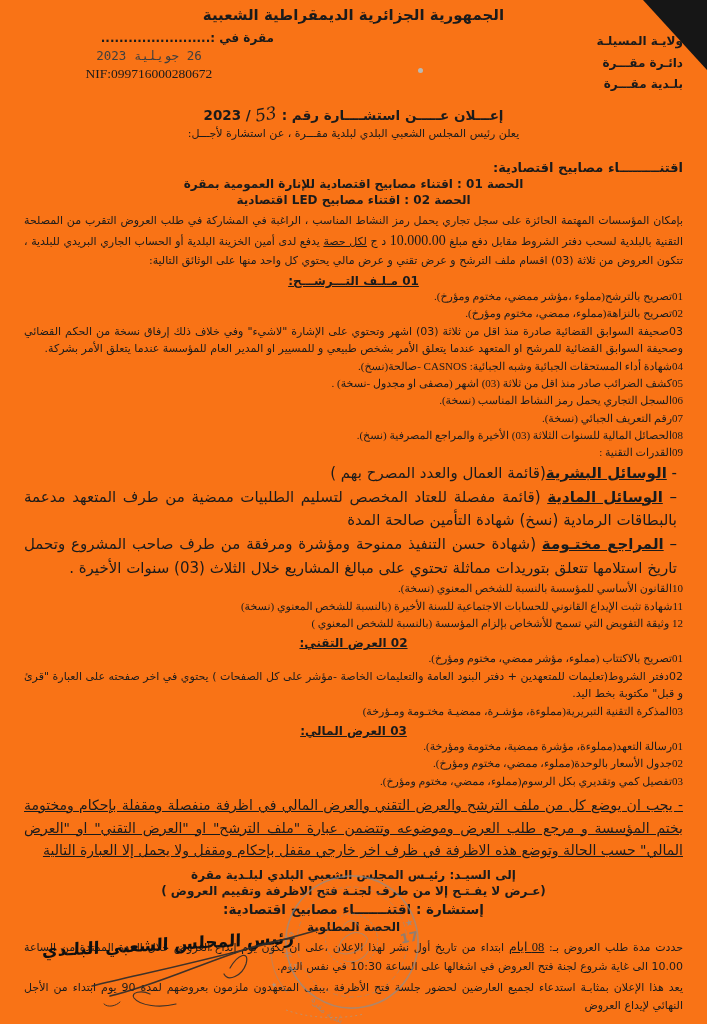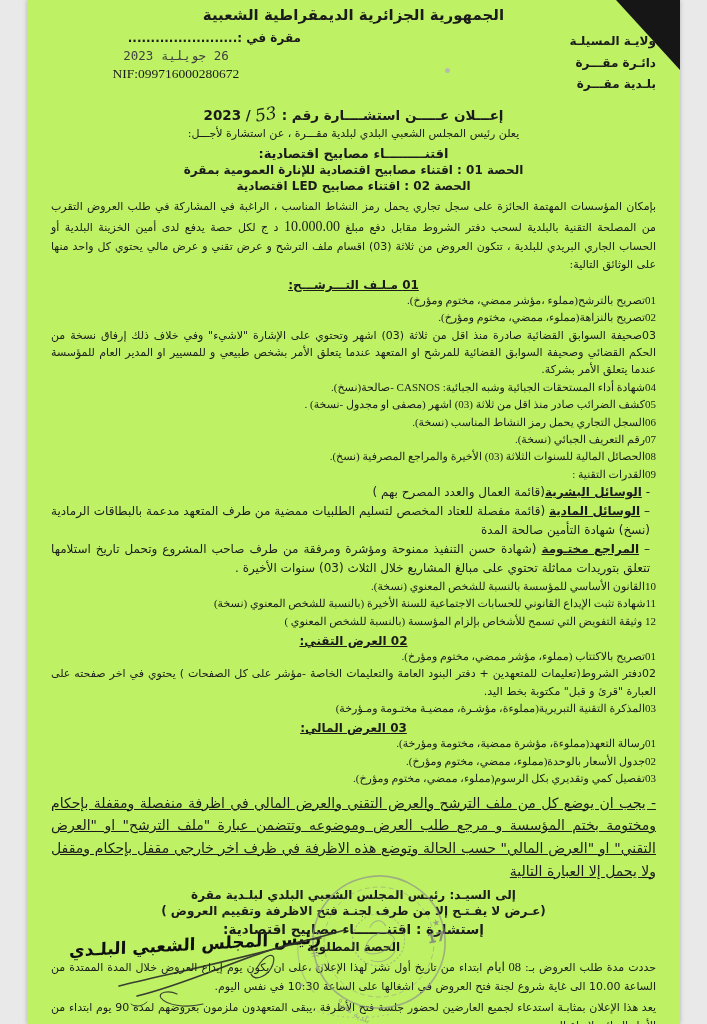--- a/index.html
+++ b/index.html
@@ -1,21 +1,21 @@
 <!DOCTYPE html>
 <html lang="ar" dir="rtl"><head>
 <meta charset="utf-8">
 <style>
   * { margin:0; padding:0; box-sizing:border-box; }
   html,body { background:#e9e9e9; }
   .page {
     position:relative;
-    width:653px; height:1024px;
+    width:707px; height:1024px;
     margin:0 auto;
-    background:#bef264;
+    background:#f97316;
     color:#1b1b1b;
     font-family:"DejaVu Sans","Liberation Sans",sans-serif;
     direction:rtl;
     overflow:hidden;
     box-shadow:0 0 4px rgba(0,0,0,.25);
   }
   .content { padding:6px 24px 0 24px; }
 
   .republic { text-align:center; font-weight:bold; font-size:15px; letter-spacing:.3px; }
 
@@ -28,31 +28,31 @@
   .nif { font-family:"Liberation Serif","DejaVu Serif",serif; font-size:13.5px; direction:ltr; margin-top:3px; }
 
   .corner-fold { position:absolute; top:0; right:0; width:0; height:0; z-index:6;
                  border-top:70px solid #161616; border-left:64px solid transparent; }
   .speck { position:absolute; left:418px; top:68px; width:5px; height:5px; border-radius:50%; background:#b9b9b4; }
 
   .ann-title { text-align:center; font-weight:bold; font-size:13.5px; margin-top:8px; }
   .hand { display:inline-block; font-family:"DejaVu Serif","Liberation Serif",serif;
           font-style:italic; font-weight:normal; font-size:17px; transform:rotate(-10deg); }
   .ann-intro { text-align:center; font-size:11px; margin-top:3px; }
-  .ann-subject { text-align:center; font-weight:bold; font-size:13px; margin-top:6px; }
+  .ann-subject { font-weight:bold; font-size:13px; margin-top:20px; }
   .lot-line { text-align:center; font-weight:bold; font-size:12px; margin-top:2px; }
 
   .para { font-size:11px; line-height:1.62; text-align:justify; margin-top:5px; }
   .amount { font-family:"Liberation Serif","DejaVu Serif",serif; font-size:14px; }
-  .u { }
+  .u { text-decoration:underline; }
 
   .sec-h { text-align:center; font-weight:bold; font-size:12px; text-decoration:underline; margin-top:4px; }
   .item { font-size:11px; line-height:1.58; text-align:justify; }
   .item-s { font-size:11px; line-height:1.58; text-align:right;font-family:Liberation Serif, serif; }
-  .bullet { font-size:12px; line-height:1.58; text-align:justify; padding-right:6px; }
+  .bullet { font-size:15px; line-height:1.58; text-align:justify; padding-right:6px; }
   .bullet .lbl { font-weight:bold; text-decoration:underline; }
 
   .env-note { font-size:14px; line-height:1.62; text-align:justify; margin-top:4px;text-decoration:underline; }
 
   .addr { text-align:center; margin-top:6px; }
   .addr-to { font-weight:bold; font-size:12px; }
   .addr-warn { font-weight:bold; font-size:12px; margin-top:2px; }
   .addr-consult { font-weight:bold; font-size:13.5px; margin-top:3px; }
   .addr-lot { font-weight:bold; font-size:12px; margin-top:3px; }
 

